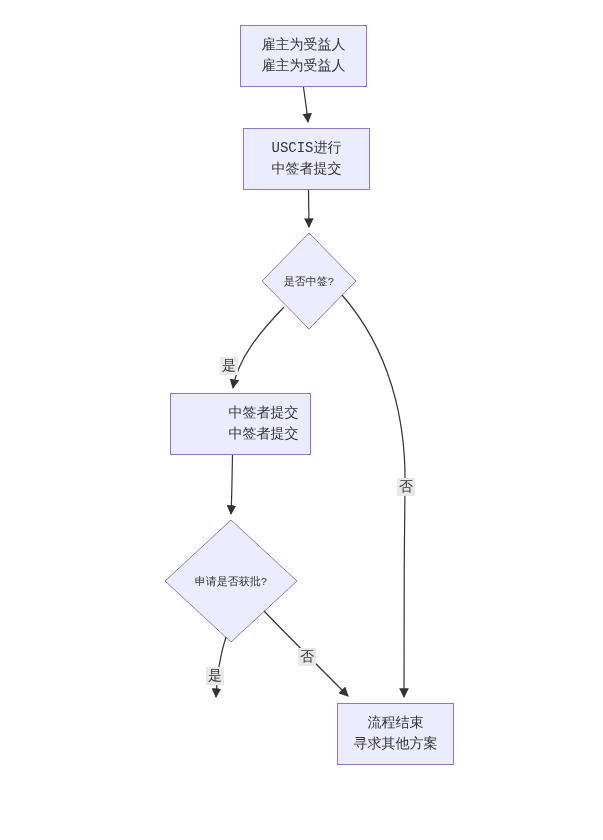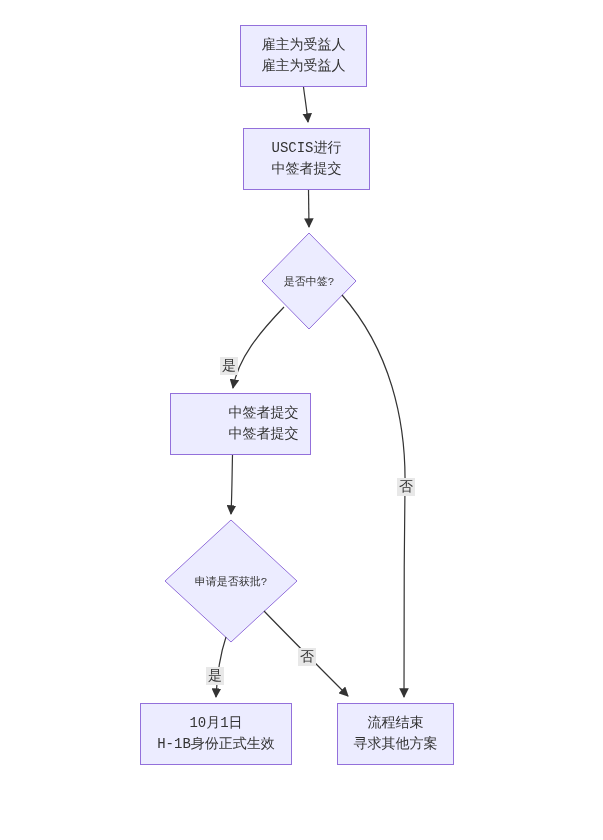--- a/index.html
+++ b/index.html
@@ -91,24 +91,20 @@
   <div class="node" style="left:243px; top:128px; width:127px; height:62px;">
     <div>USCIS进行</div>
     <div>中签者提交</div>
   </div>
 
   <div class="node" style="left:170px; top:393px; width:141px; height:62px;padding-left:46px;">
     <div>中签者提交</div>
     <div>中签者提交</div>
   </div>
 
-  <div class="node" style="left:140px; top:703px; width:152px; height:62px;">
-    <div>10月1日</div>
-    <div>H-1B身份正式生效</div>
-  </div>
 
   <div class="node" style="left:337px; top:703px; width:117px; height:62px;">
     <div>流程结束</div>
     <div>寻求其他方案</div>
   </div>
 
   <div class="diamond-label" style="left:309px; top:281px;">是否中签?</div>
   <div class="diamond-label" style="left:231px; top:581px;">申请是否获批?</div>
 
   <div class="edge-label" style="left:229px; top:366px;">是</div>

